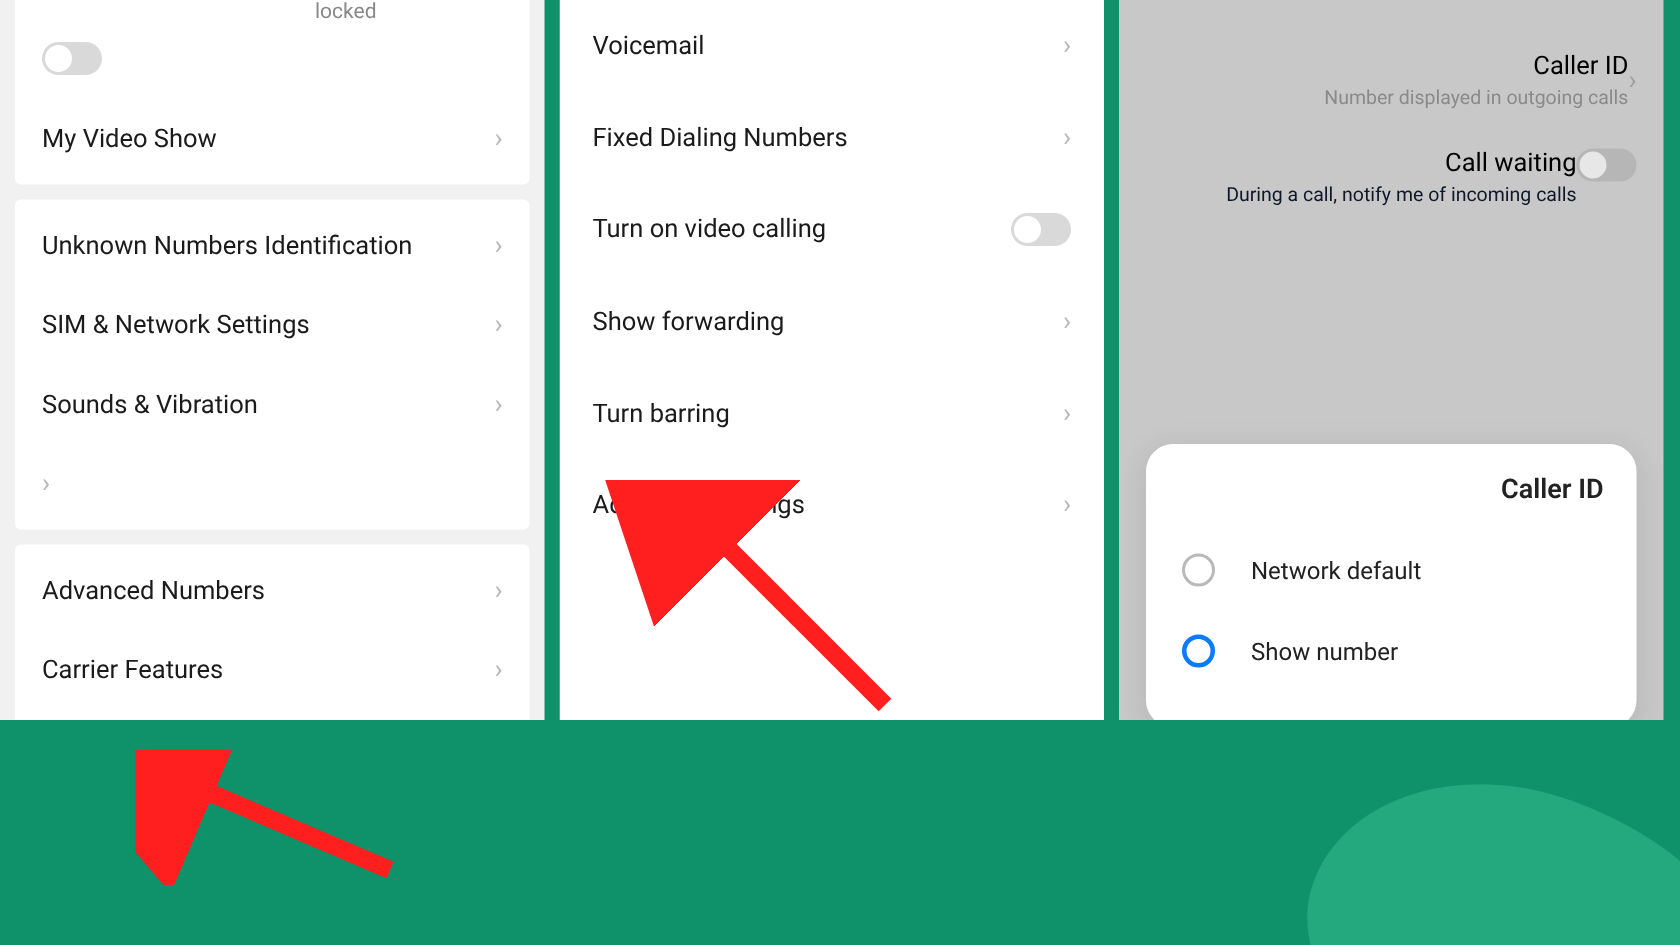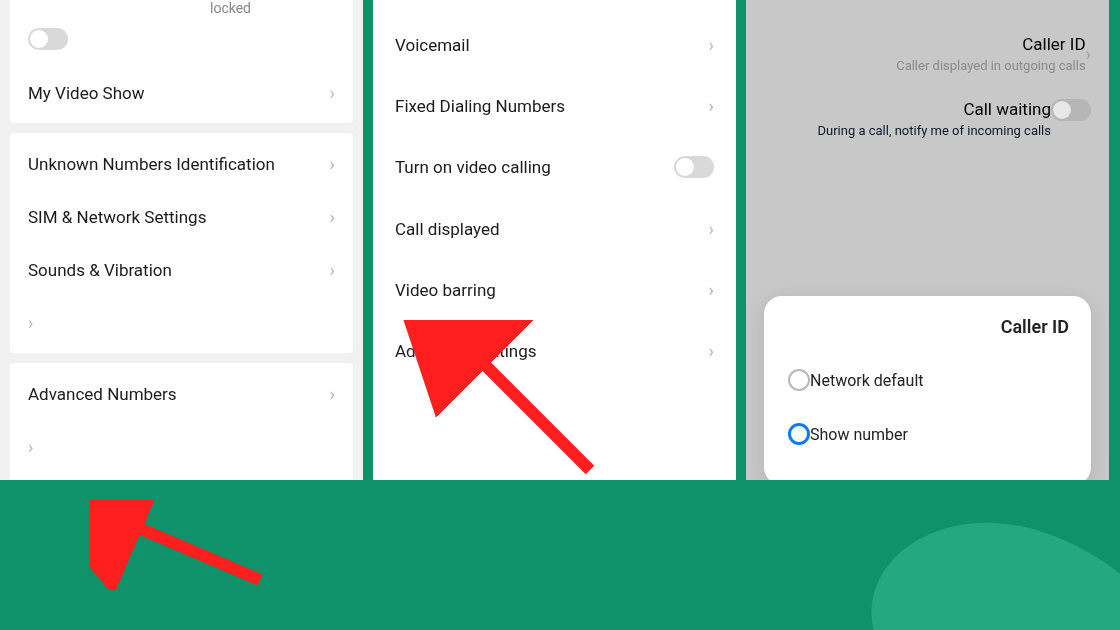--- a/index.html
+++ b/index.html
@@ -69,21 +69,21 @@
   }
   .locked {
     position: absolute;
     top: 0; left: 210px;
     font-size: 14px; color: #888;
   }
   
   .panel2 .list {
     background: #fff;
     height: 100%;
-    padding-top: 14px;
+    padding-top: 0;
   }
   .panel2 .row { padding: 20px 22px; }
   
   .arrow {
     position: absolute;
     width: 180px; height: 100px;
     pointer-events: none;
   }
   .arrow svg { width: 100%; height: 100%; }
   .arrow1 { left: 90px; top: 500px; width: 190px; height: 90px;}
@@ -96,21 +96,21 @@
   .dialog {
     position: absolute;
     left: 18px; right: 18px; top: 296px;
     background: #fff;
     border-radius: 18px;
     padding: 20px 22px 24px 22px;
     box-shadow: 0 4px 22px rgba(0,0,0,0.10);
   }
   .dialog h3 { font-size: 18px; color: #222; font-weight: 600; margin-bottom: 16px;}
   .opt {
-    display: flex; align-items: center; 
+    display: flex; align-items: center; gap: 24px;
     padding: 16px 2px;
     font-size: 16px; color: #222;
   }
   .radio {
     width: 22px; height: 22px; border-radius: 50%;
     border: 2px solid #b9b9b9;
     position: relative;
   }
   .radio.sel {
     border: 3px solid #0a7bff;
@@ -162,20 +162,21 @@
         <span class="chev">›</span>
       </div>
     </div>
 
     <div class="card">
       <div class="row">
         <span class="label">Advanced Numbers</span>
         <span class="chev">›</span>
       </div>
       <div class="row">
+        <span class="label">Carrier Features</span>
         <span class="chev">›</span>
       </div>
       <div class="row">
         <span class="label">Video</span>
         <span class="chev">›</span>
       </div>
     </div>
   </div>
 
   <div class="panel panel2">
@@ -186,40 +187,40 @@
       </div>
       <div class="row">
         <span class="label">Fixed Dialing Numbers</span>
         <span class="chev">›</span>
       </div>
       <div class="row">
         <span class="label">Turn on video calling</span>
         <div class="toggle"></div>
       </div>
       <div class="row">
-        <span class="label">Call displayed</span>
-        <span class="chev">›</span>
-      </div>
-      <div class="row">
-        <span class="label">Video barring</span>
+        <span class="label">Show forwarding</span>
+        <span class="chev">›</span>
+      </div>
+      <div class="row">
+        <span class="label">Turn barring</span>
         <span class="chev">›</span>
       </div>
       <div class="row">
         <span class="label">Additional settings</span>
         <span class="chev">›</span>
       </div>
     </div>
   </div>
 
   <div class="panel panel3 p3">
 
     <div class="p3-row" style="padding-top:34px">
       <div class="txt">
         <div class="title" style="font-size:17px">Caller ID</div>
-        <div class="sub" style="font-size:13px;color:#8a8a8a;margin-top:4px">Caller displayed in outgoing calls</div>
+        <div class="sub" style="font-size:13px;color:#8a8a8a;margin-top:4px">Number displayed in outgoing calls</div>
       </div>
       <span class="chev">›</span>
     </div>
 
     <div class="p3-row" style="padding-top:18px">
       <div class="txt">
         <div class="title" style="font-size:17px">Call waiting</div>
         <div class="sub" style="font-size:13px;color:#0f172a;margin-top:4px">During a call, notify me of incoming calls</div>
       </div>
       <div class="toggle"></div>

